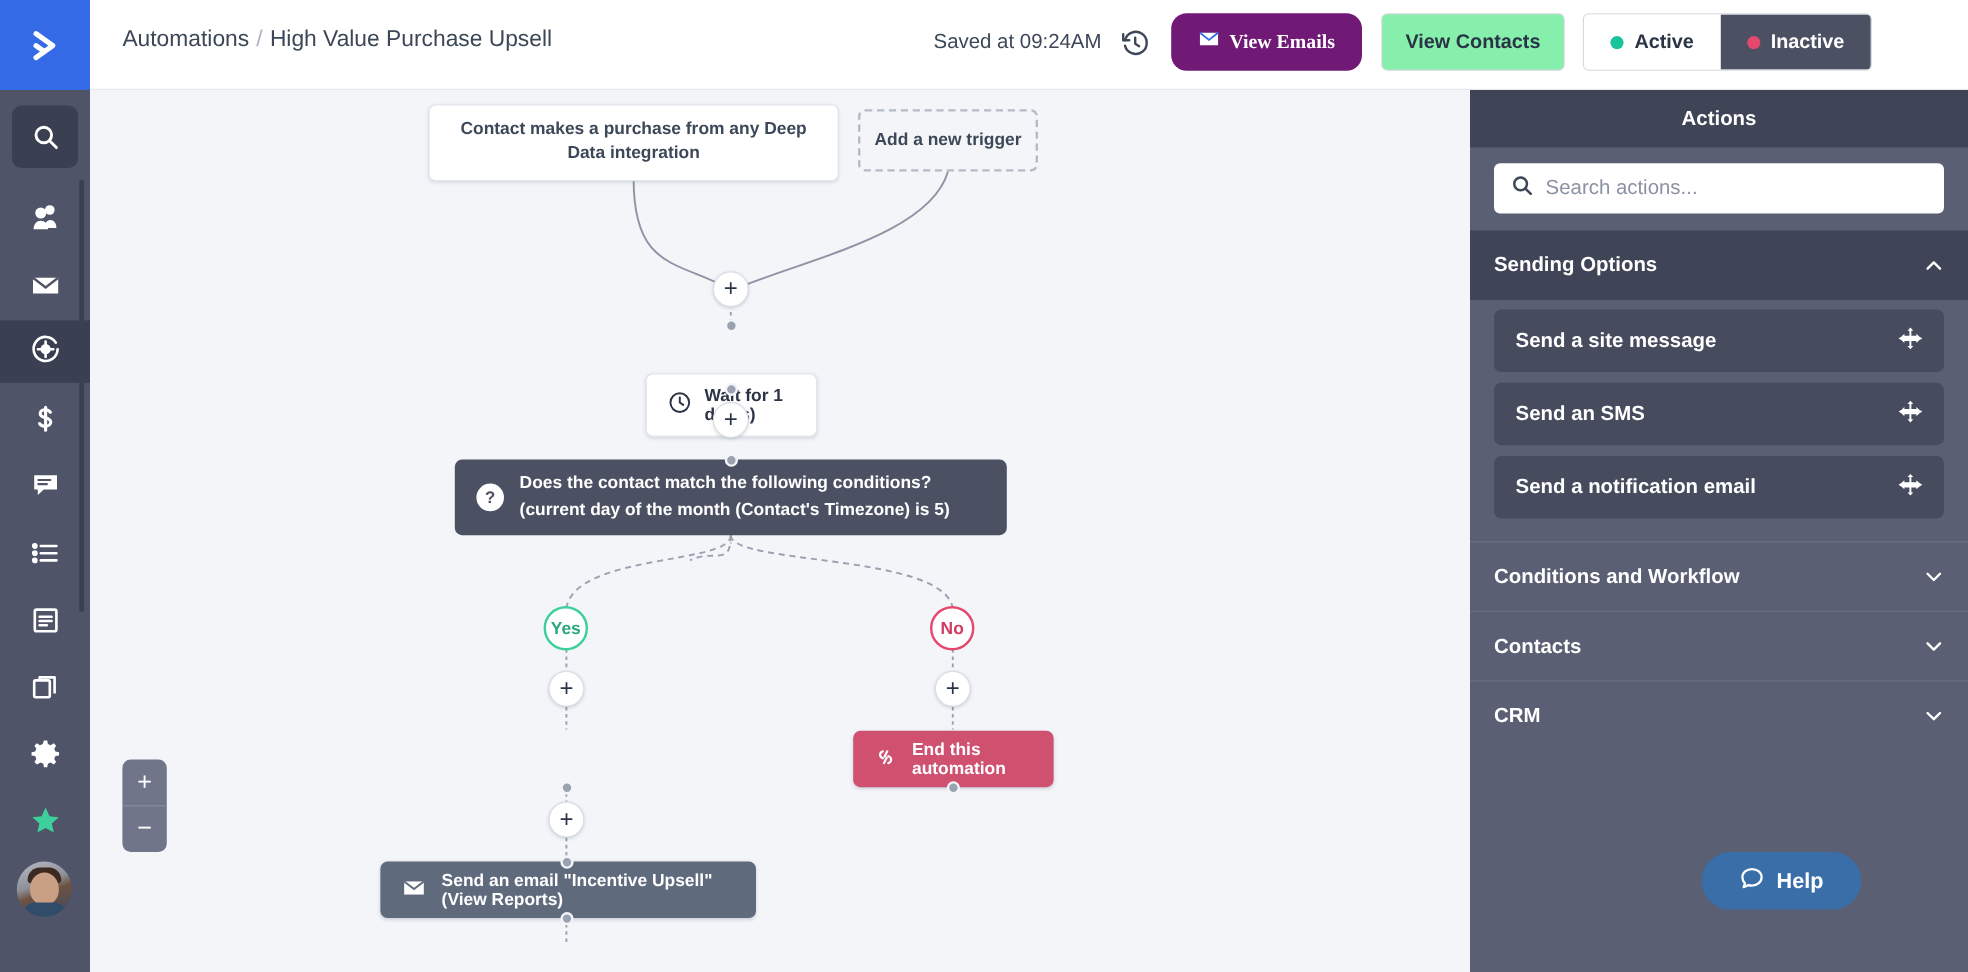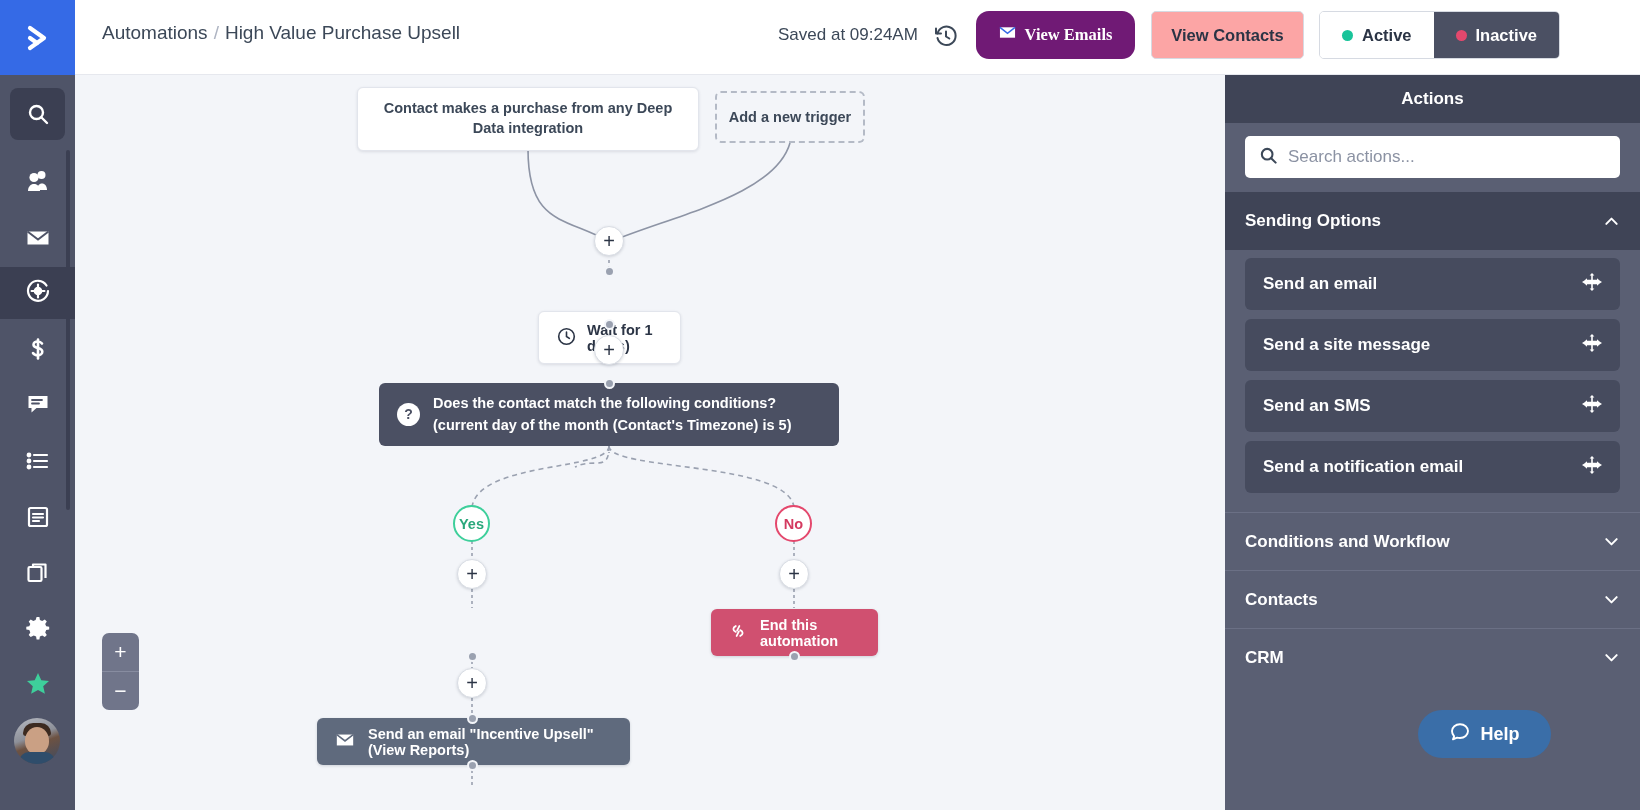--- a/index.html
+++ b/index.html
@@ -73,21 +73,21 @@
     color: #3c4858;
   }
   #btn-view-emails {
     position: absolute; left: 901px; top: 11px; width: 159px; height: 48px;
     background: #701a75; border-radius: 13px; color: #fff;
     display: flex; align-items: center; justify-content: center; gap: 9px;
     font-size: 16.5px; font-weight: bold; font-family: Liberation Serif, serif;
   }
   #btn-view-contacts {
     position: absolute; left: 1076px; top: 11px; width: 153px; height: 48px;
-    background: #fca5a5; border: 1px solid #d6dae2; border-radius: 5px;
+    background: #86efac; border: 1px solid #d6dae2; border-radius: 5px;
     color: #2b3445; display: flex; align-items: center; justify-content: center;
     font-size: 16.5px; font-weight: bold;
   }
   #status-toggle {
     position: absolute; left: 1244px; top: 11px; height: 48px;
     display: flex; border-radius: 5px; overflow: hidden;
     border: 1px solid #d6dae2;
   }
   .status-seg {
     display: flex; align-items: center; justify-content: center; gap: 9px;
@@ -462,28 +462,20 @@
 
     <div class="section-head open">
       <span>Sending Options</span>
       <span class="chev">
         <svg width="17" height="17" viewBox="0 0 18 18" fill="none" stroke="currentColor" stroke-width="2.1" stroke-linecap="round" stroke-linejoin="round">
             <path d="M3.5 11.5 L9 6 L14.5 11.5"></path>
           </svg>
       </span>
     </div>
     <div class="section-body">
-      <div class="action-item">
-        <span>Send an email</span>
-        <span>
-          <svg width="20" height="20" viewBox="0 0 20 20" fill="#fff">
-              <path d="M10 1l2.4 2.6h-1.6v4.2h4.2V6.2L17.6 8.6 20 10l-2.4 1.4-2.6 2.4v-1.6h-4.2v4.2h1.6L10 19l-2.4-2.6h1.6v-4.2H5v1.6L2.4 11.4 0 10l2.4-1.4L5 6.2v1.6h4.2V3.6H7.6z"></path>
-            </svg>
-        </span>
-      </div>
       <div class="action-item">
         <span>Send a site message</span>
         <span>
           <svg width="20" height="20" viewBox="0 0 20 20" fill="#fff">
               <path d="M10 1l2.4 2.6h-1.6v4.2h4.2V6.2L17.6 8.6 20 10l-2.4 1.4-2.6 2.4v-1.6h-4.2v4.2h1.6L10 19l-2.4-2.6h1.6v-4.2H5v1.6L2.4 11.4 0 10l2.4-1.4L5 6.2v1.6h4.2V3.6H7.6z"></path>
             </svg>
         </span>
       </div>
       <div class="action-item">
         <span>Send an SMS</span>

